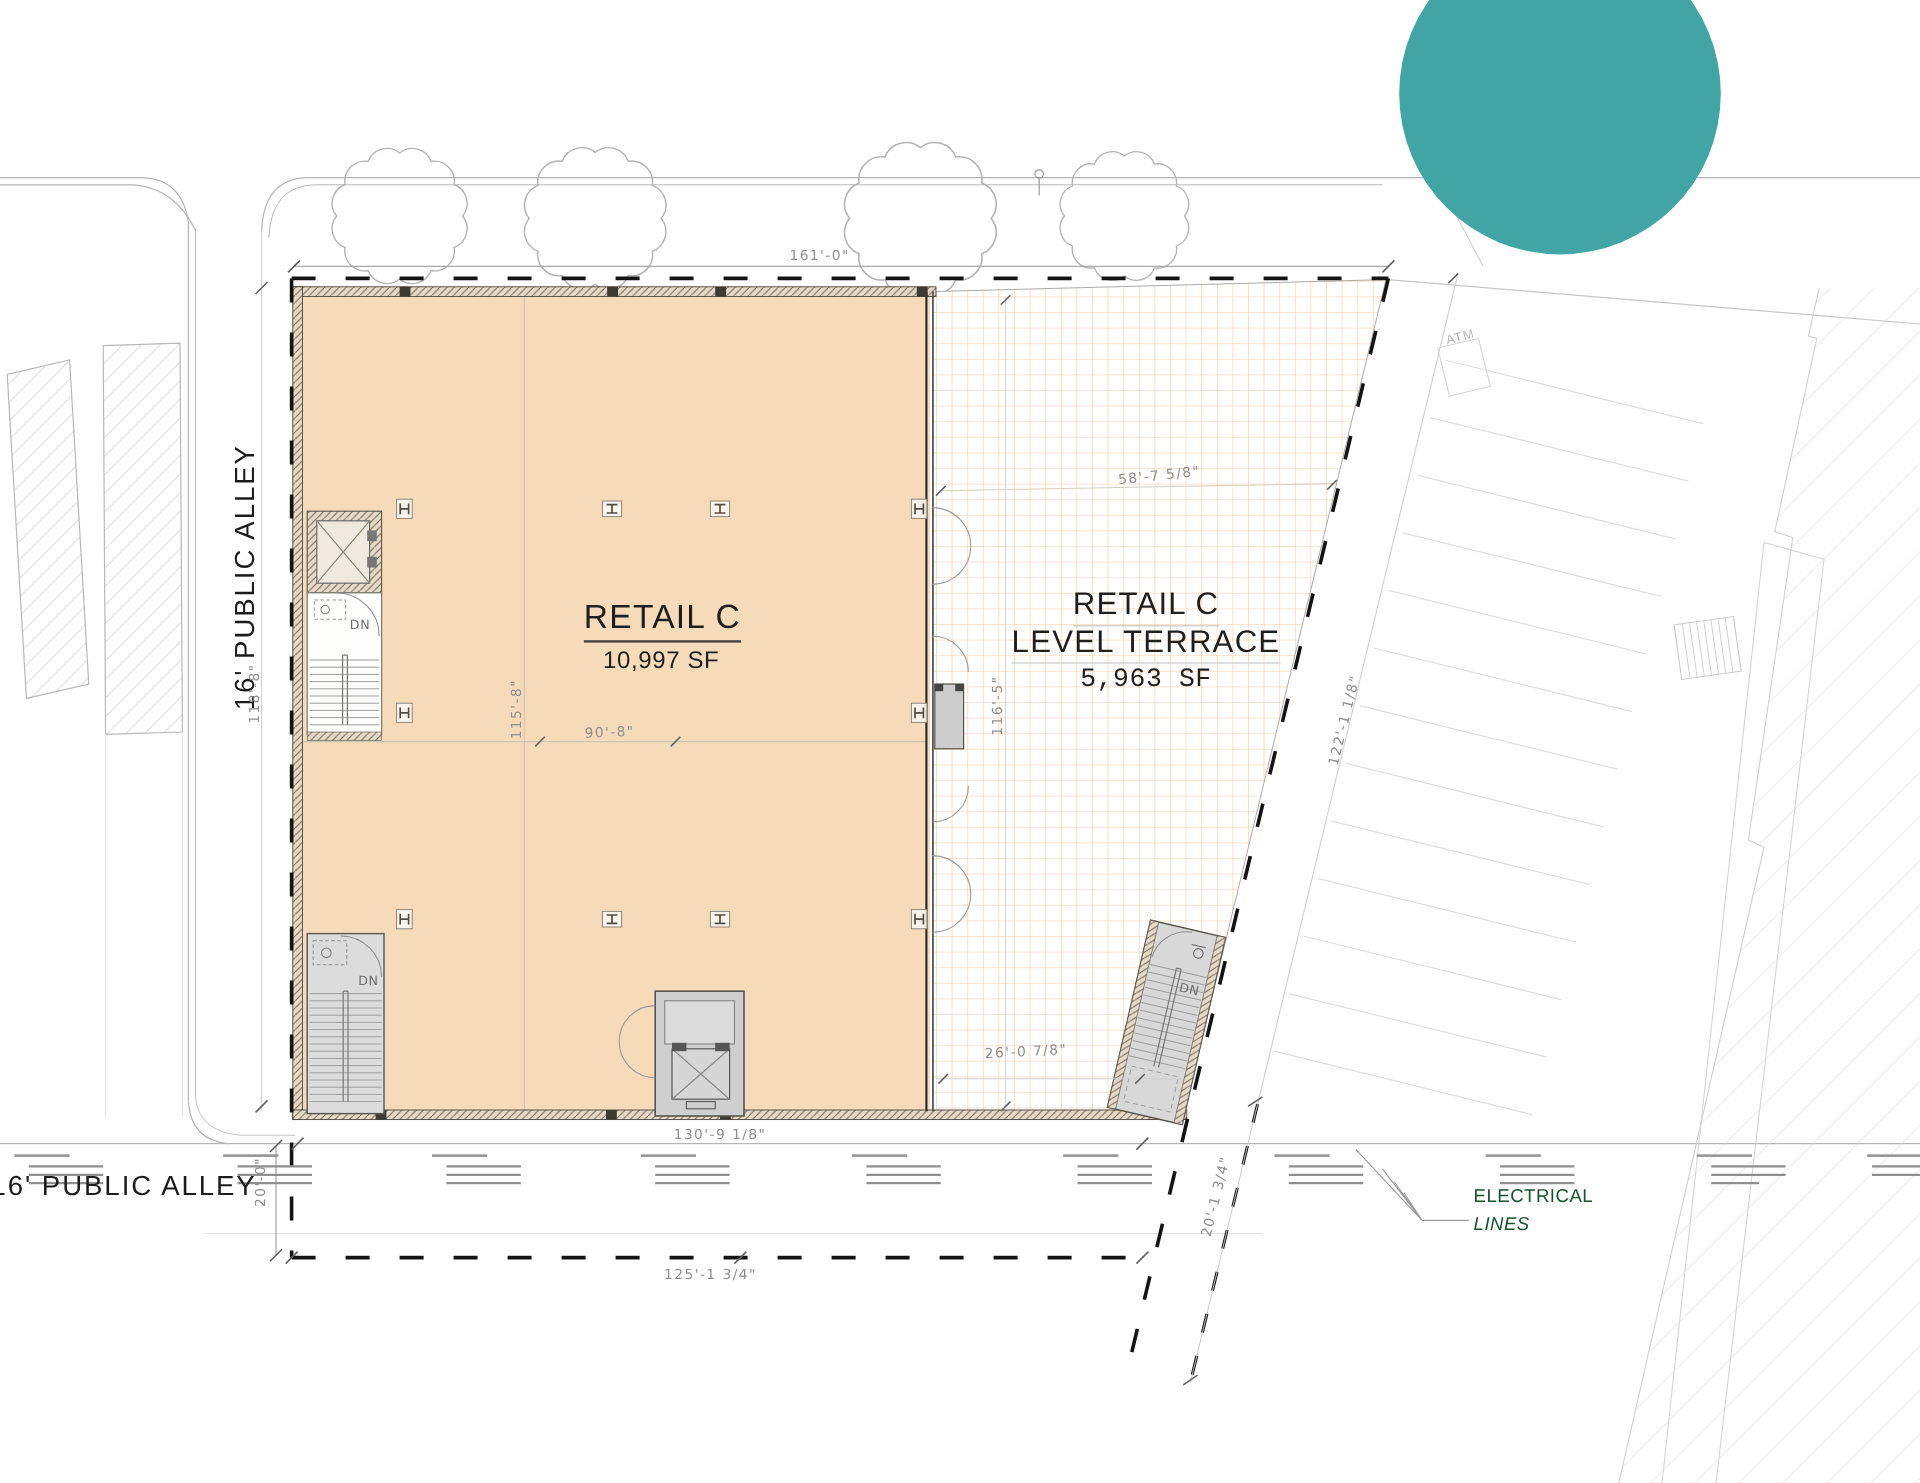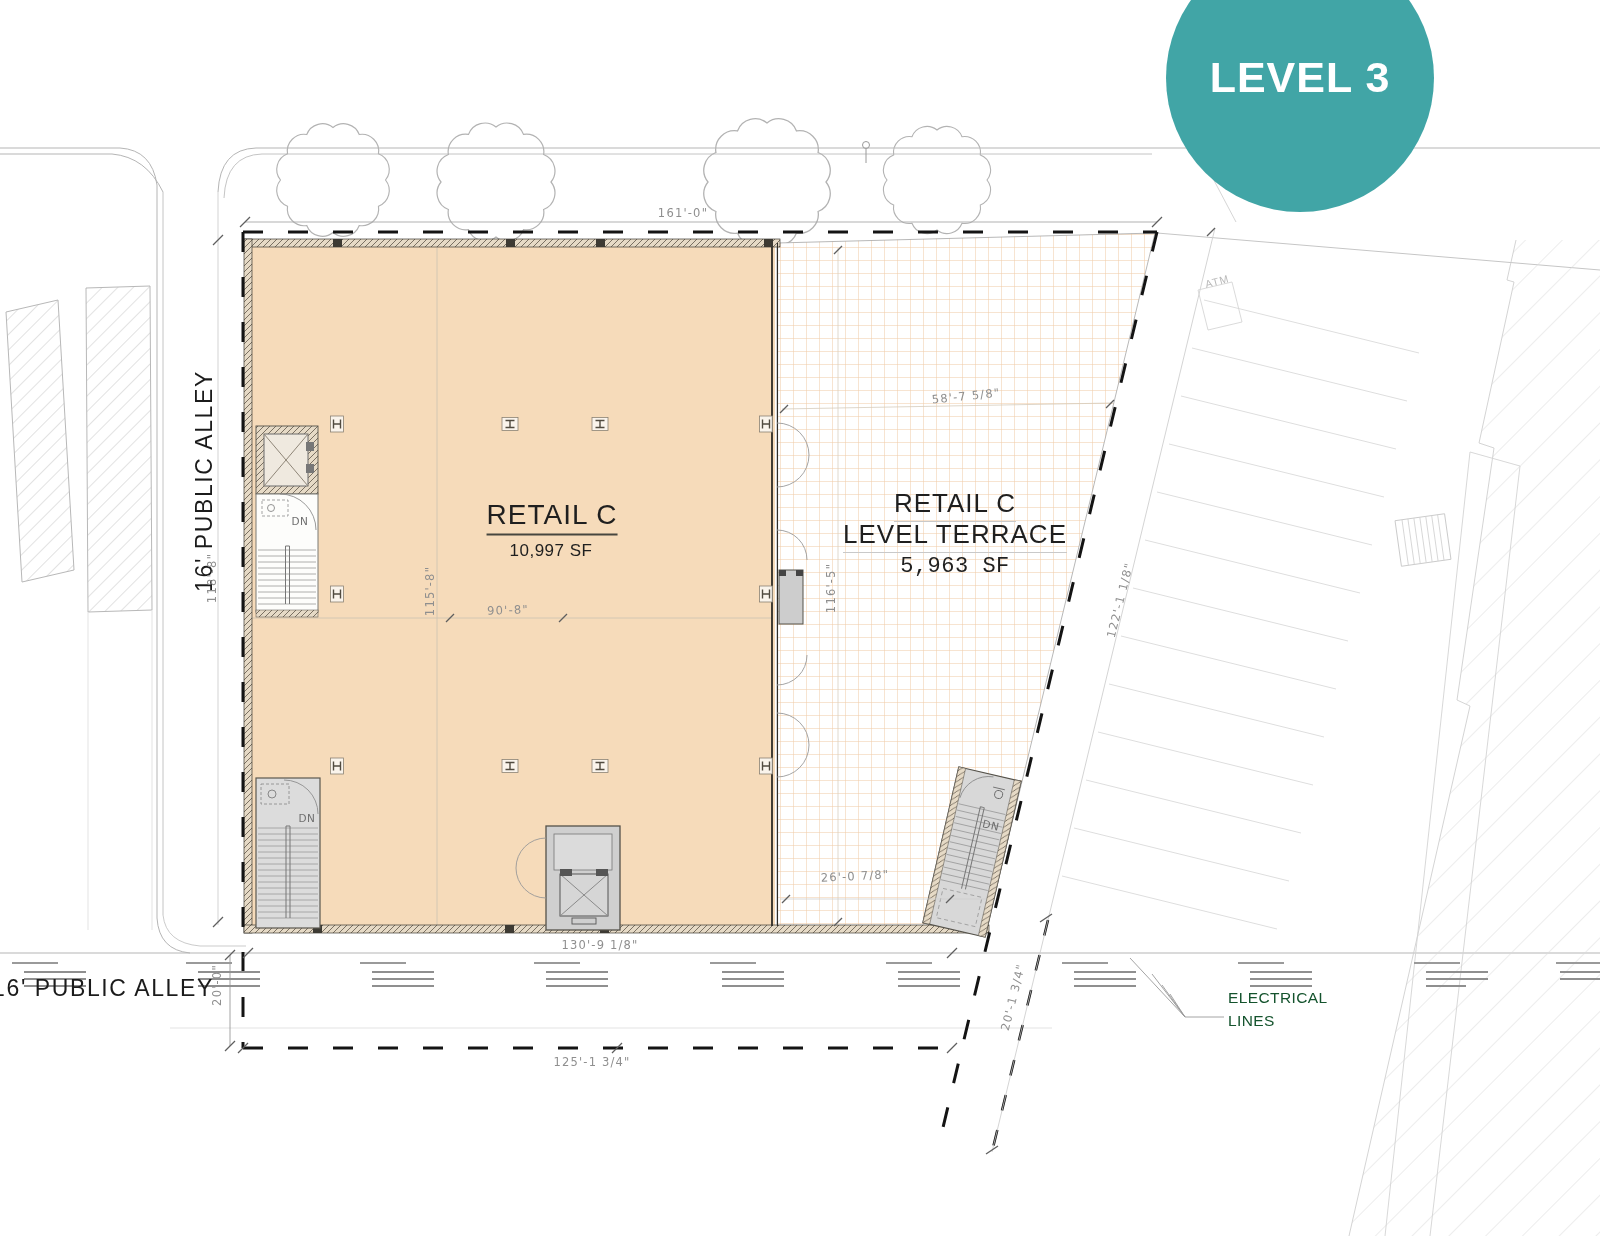--- a/index.html
+++ b/index.html
@@ -2,21 +2,21 @@
 <html style="--teal: #41a5a6; --retail_fill: #f6dbba; --terrace_grid: #f0c9a3;"><head>
 <meta charset="utf-8">
 <style>
   html,body{margin:0;padding:0;background:#fff;}
   .stage{position:relative;width:1600px;height:1236px;background:#fff;overflow:hidden;
          font-family:"Liberation Sans",sans-serif;}
   .stage svg{position:absolute;left:0;top:0;}
   .lbl{position:absolute;white-space:nowrap;}
   .street{font-size:23px;letter-spacing:1.6px;color:#1b1b1b;}
   .room-lg{font-size:28px;letter-spacing:1px;color:#1f1f1f;}
-  .room-md{font-size:17px;letter-spacing:.5px;color:#1f1f1f;}
+  .room-md{font-size:20px;letter-spacing:.5px;color:#1f1f1f;}
   .terr-lg{font-size:26px;letter-spacing:1px;color:#1f1f1f;}
   .terr-md{font-size:22px;letter-spacing:.5px;color:#1f1f1f;}
   .ul-dark{border-bottom:2px solid #46463f;padding-bottom:3px;}
   .ul-lt{border-bottom:1px solid #c9c9c9;padding-bottom:2px;}
   .dim{font-size:11.5px;color:#8f8f8f;letter-spacing:1.2px;font-family:"DejaVu Sans",sans-serif;}
   .ann{font-size:15.5px;color:#14532d;letter-spacing:.4px;}
   .tiny{font-size:10.5px;color:#b8b8b8;letter-spacing:1px;}
   .dn{font-size:10.5px;color:#6e6e6e;letter-spacing:.5px;font-family:"DejaVu Sans",sans-serif;}
   .badge{position:absolute;left:1166px;top:-56px;width:268px;height:268px;border-radius:50%;
          background:var(--teal,#41a5a6);display:flex;flex-direction:column;align-items:center;
@@ -279,24 +279,23 @@
 <div class="lbl dim" style="left:966px;top:396px;transform:translate(-50%,-50%) rotate(-6deg);">58'-7 5/8"</div>
 <div class="lbl dim" style="left:831px;top:588px;transform:translate(-50%,-50%) rotate(-90deg);">116'-5"</div>
 <div class="lbl dim" style="left:1120px;top:600px;transform:translate(-50%,-50%) rotate(-76deg);">122'-1 1/8"</div>
 <div class="lbl dim" style="left:855px;top:876px;transform:translate(-50%,-50%) rotate(-3deg);">26'-0 7/8"</div>
 <div class="lbl dim" style="left:600px;top:945px;transform:translate(-50%,-50%);">130'-9 1/8"</div>
 <div class="lbl dim" style="left:217px;top:985px;transform:translate(-50%,-50%) rotate(-90deg);">20'-0"</div>
 <div class="lbl dim" style="left:592px;top:1062px;transform:translate(-50%,-50%);">125'-1 3/4"</div>
 <div class="lbl dim" style="left:1013px;top:997px;transform:translate(-50%,-50%) rotate(-76deg);">20'-1 3/4"</div>
 
 <div class="lbl ann" style="left:1228px;top:998px;transform:translate(0,-50%);">ELECTRICAL</div>
-<div class="lbl ann" style="left:1228px;top:1021px;transform:translate(0,-50%);">LINES</div>
+<div class="lbl ann" style="left:1228px;top:1021px;transform:translate(0,-50%);font-style:italic;">LINES</div>
 <div class="lbl tiny" style="left:1217px;top:281px;transform:translate(-50%,-50%) rotate(-15deg);">ATM</div>
 
 <div class="lbl dn" style="left:300px;top:521px;transform:translate(-50%,-50%);">DN</div>
 <div class="lbl dn" style="left:307px;top:818px;transform:translate(-50%,-50%);">DN</div>
 <div class="lbl dn" style="left:991px;top:825px;transform:translate(-50%,-50%) rotate(13deg);">DN</div>
 
 <div class="badge">
-  <div>LEVEL 3</div>
 </div>
 
 </div>
 
 </body></html>

